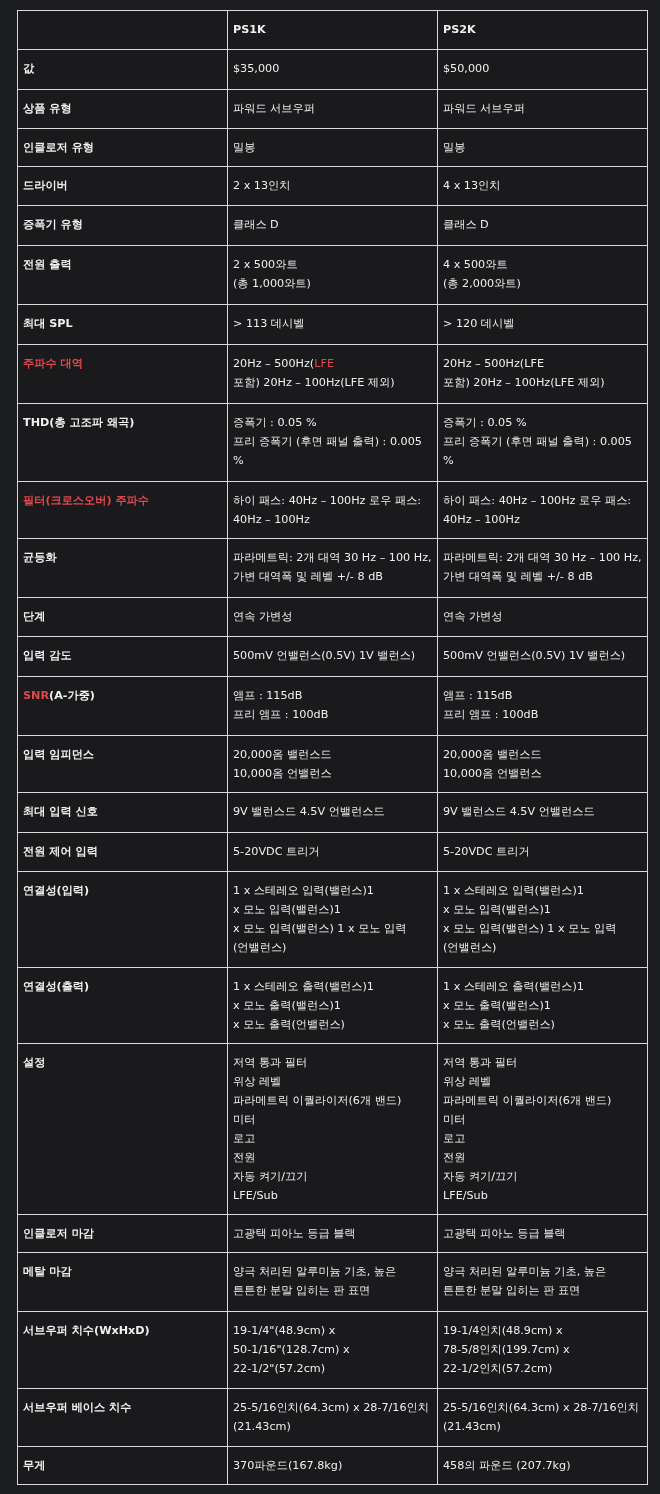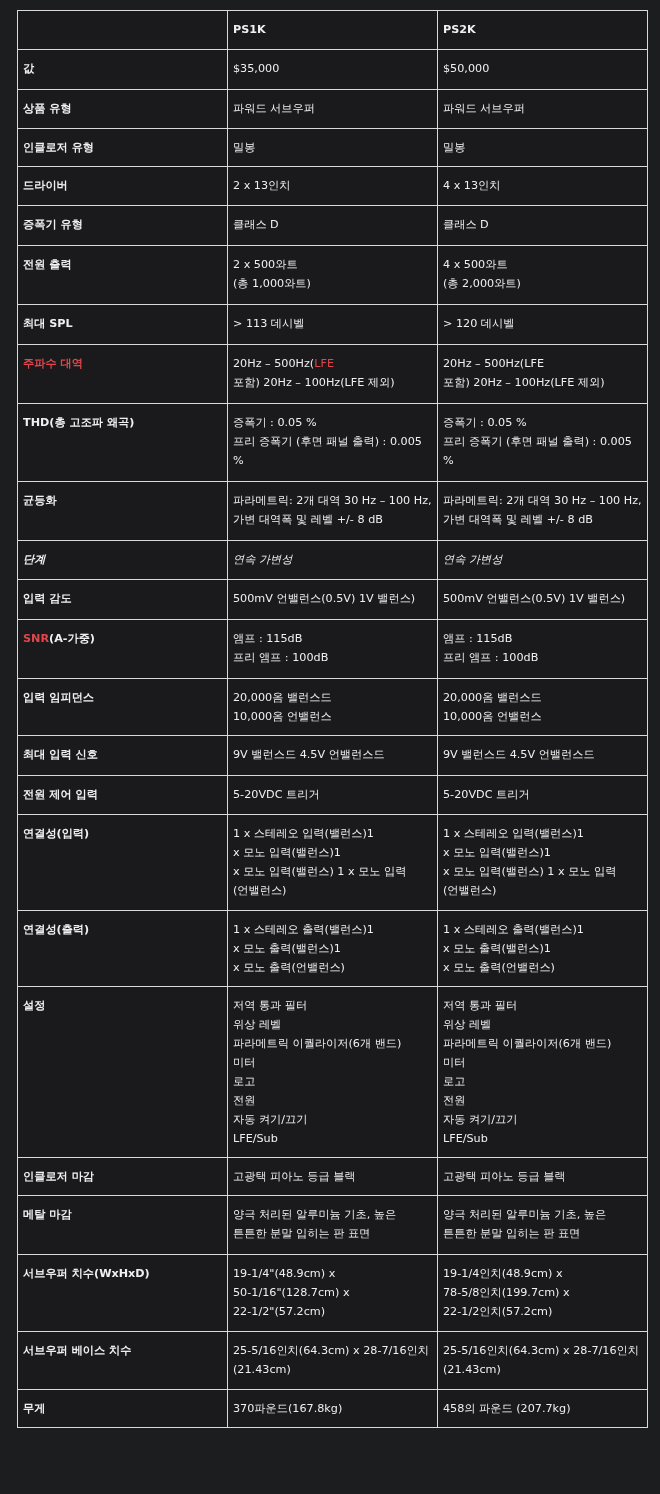--- a/index.html
+++ b/index.html
@@ -137,30 +137,39 @@
         <td class="label"><span>THD(총 고조파 왜곡)</span></td>
         <td>
           <span class="cell-line">증폭기 : 0.05 %</span>
           <span class="cell-line">프리 증폭기 (후면 패널 출력) : 0.005 %</span>
         </td>
         <td>
           <span class="cell-line">증폭기 : 0.05 %</span>
           <span class="cell-line">프리 증폭기 (후면 패널 출력) : 0.005 %</span>
         </td>
       </tr>
+      <tr style="height: 56px;">
+        <td class="label"><span class="hl">필터(크로스오버) 주파수</span></td>
+        <td>
+          <span class="cell-line">하이 패스: 40Hz – 100Hz 로우 패스: 40Hz – 100Hz</span>
+        </td>
+        <td>
+          <span class="cell-line">하이 패스: 40Hz – 100Hz 로우 패스: 40Hz – 100Hz</span>
+        </td>
+      </tr>
       <tr style="height: 59px;">
         <td class="label"><span>균등화</span></td>
         <td>
           <span class="cell-line">파라메트릭: 2개 대역 30 Hz – 100 Hz, 가변 대역폭 및 레벨 +/- 8 dB</span>
         </td>
         <td>
           <span class="cell-line">파라메트릭: 2개 대역 30 Hz – 100 Hz, 가변 대역폭 및 레벨 +/- 8 dB</span>
         </td>
       </tr>
-      <tr style="height: 39px; font-style: italic;">
+      <tr style="height: 39px;">
         <td class="label"><span>단계</span></td>
         <td>
           <span class="cell-line">연속 가변성</span>
         </td>
         <td>
           <span class="cell-line">연속 가변성</span>
         </td>
       </tr>
       <tr style="height: 40px;">
         <td class="label"><span>입력 감도</span></td>

